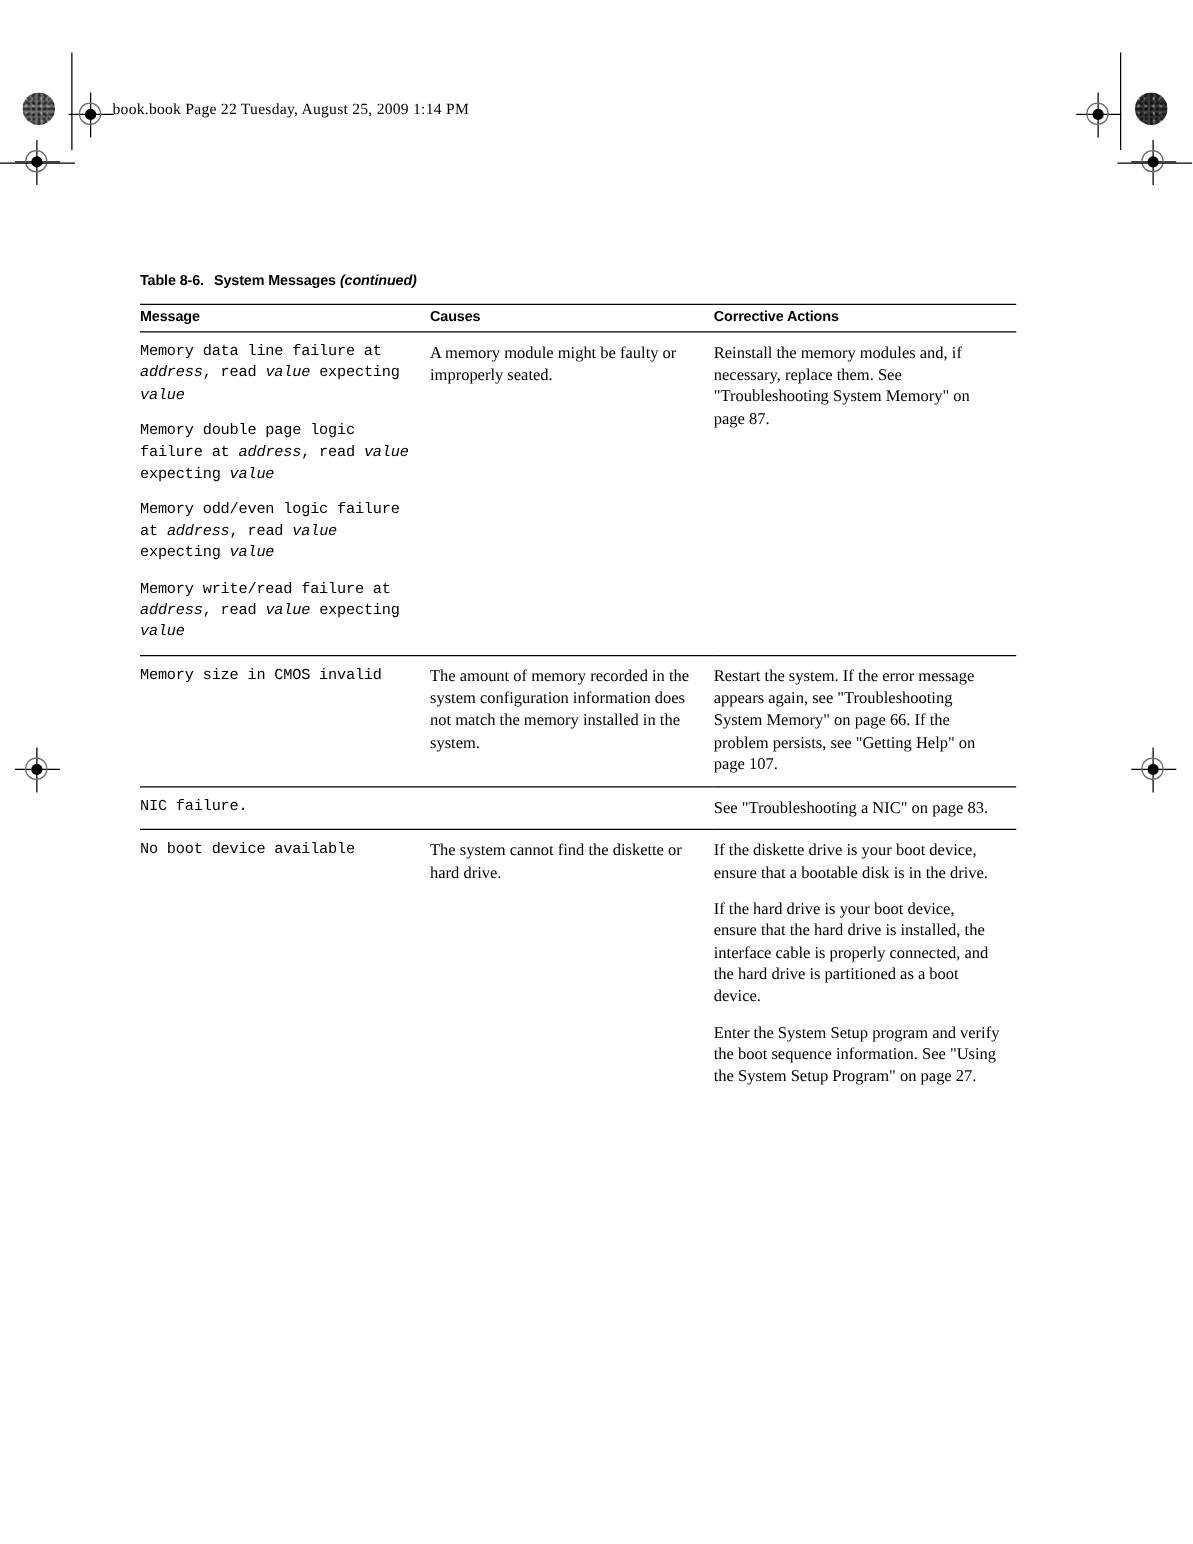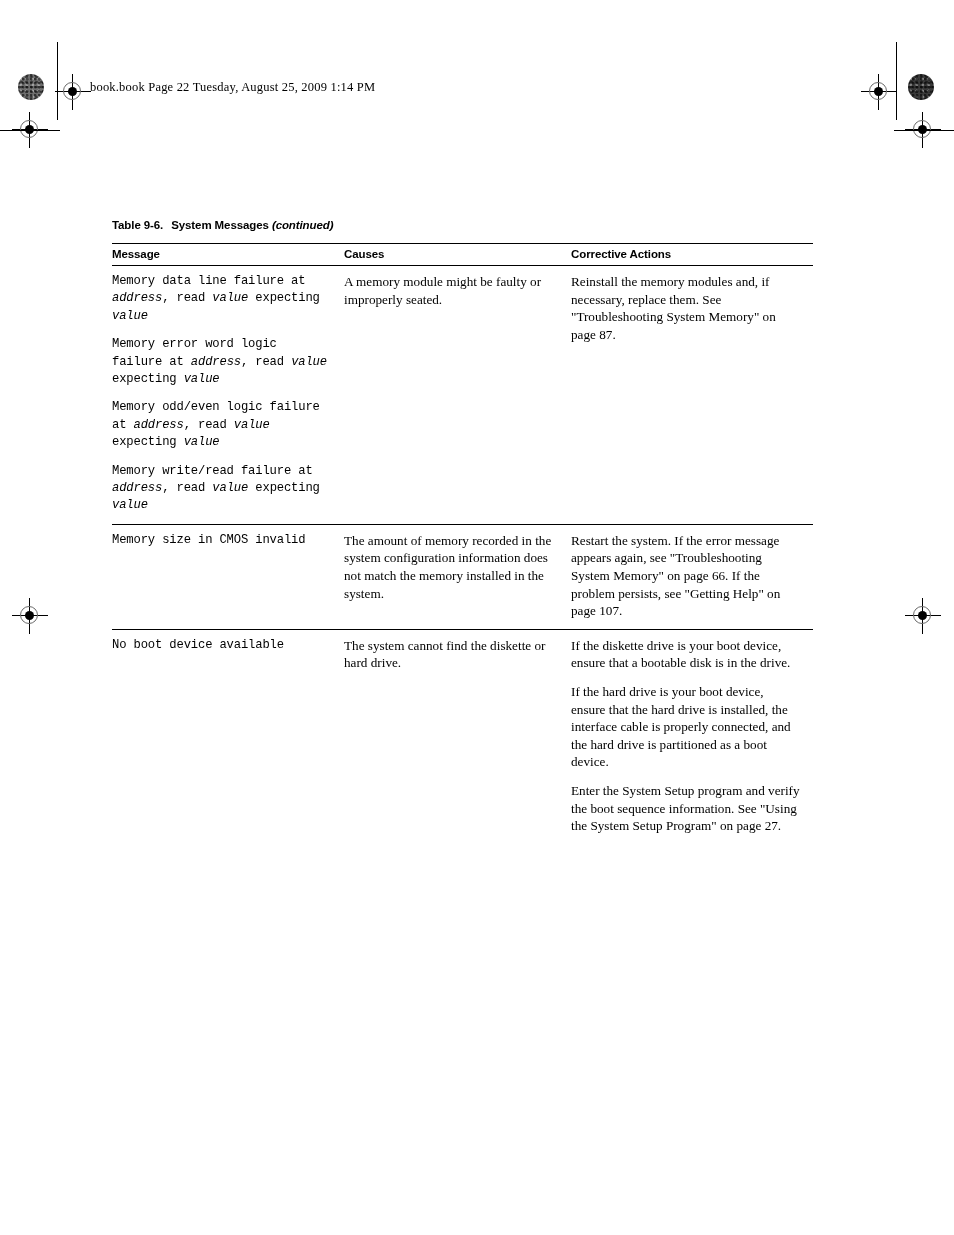--- a/index.html
+++ b/index.html
@@ -266,41 +266,41 @@
   <div class="trim-line h" style="left:0; top:130px; width:60px;"></div>
   <div class="trim-line h" style="left:894px; top:130px; width:60px;"></div>
   <div class="trim-line h" style="left:0; top:1122px; width:60px;"></div>
   <div class="trim-line h" style="left:894px; top:1122px; width:60px;"></div>
   <div class="trim-line v" style="left:57px; top:1140px; height:58px;"></div>
   <div class="trim-line v" style="left:896px; top:1140px; height:58px;"></div>
 
   <div class="doc-header">book.book  Page 22  Tuesday, August 25, 2009  1:14 PM</div>
 
   <div class="table-caption">
-    <span class="caption-num">Table 9-6.</span><span>System Messages</span> <span class="caption-cont">(continued)</span>
+    <span class="caption-num">Table 8-6.</span><span>System Messages</span> <span class="caption-cont">(continued)</span>
   </div>
 
   <table class="data-table">
     <colgroup>
       <col class="c-msg">
         <col class="c-cause">
         <col class="c-action">
     </colgroup>
     <thead>
       <tr>
         <th>Message</th>
         <th>Causes</th>
         <th>Corrective Actions</th>
       </tr>
     </thead>
     <tbody>
         <tr>
           <td class="msg-cell">
             <div class="blk"><span>Memory data line failure at </span><i>address</i><span>, read </span><i>value</i><span> expecting </span><i>value</i></div>
-            <div class="blk"><span>Memory error word logic failure at </span><i>address</i><span>, read </span><i>value</i><span> expecting </span><i>value</i></div>
+            <div class="blk"><span>Memory double page logic failure at </span><i>address</i><span>, read </span><i>value</i><span> expecting </span><i>value</i></div>
             <div class="blk"><span>Memory odd/even logic failure at </span><i>address</i><span>, read </span><i>value</i><span> expecting </span><i>value</i></div>
             <div class="blk"><span>Memory write/read failure at </span><i>address</i><span>, read </span><i>value</i><span> expecting </span><i>value</i></div>
           </td>
           <td class="prose-cell">
             <p>A memory module might be faulty or improperly seated.</p>
           </td>
           <td class="prose-cell">
             <p>Reinstall the memory modules and, if necessary, replace them. See "Troubleshooting System Memory" on page 87.</p>
           </td>
         </tr>
@@ -308,20 +308,29 @@
           <td class="msg-cell">
             <div class="blk"><span>Memory size in CMOS invalid</span></div>
           </td>
           <td class="prose-cell">
             <p>The amount of memory recorded in the system configuration information does not match the memory installed in the system.</p>
           </td>
           <td class="prose-cell">
             <p>Restart the system. If the error message appears again, see "Troubleshooting System Memory" on page 66. If the problem persists, see "Getting Help" on page 107.</p>
           </td>
         </tr>
+        <tr>
+          <td class="msg-cell">
+            <div class="blk"><span>NIC failure.</span></div>
+          </td>
+          <td class="prose-cell"></td>
+          <td class="prose-cell">
+            <p>See "Troubleshooting a NIC" on page 83.</p>
+          </td>
+        </tr>
         <tr class="no-rule">
           <td class="msg-cell">
             <div class="blk"><span>No boot device available</span></div>
           </td>
           <td class="prose-cell">
             <p>The system cannot find the diskette or hard drive.</p>
           </td>
           <td class="prose-cell">
             <p>If the diskette drive is your boot device, ensure that a bootable disk is in the drive.</p>
             <p>If the hard drive is your boot device, ensure that the hard drive is installed, the interface cable is properly connected, and the hard drive is partitioned as a boot device.</p>

